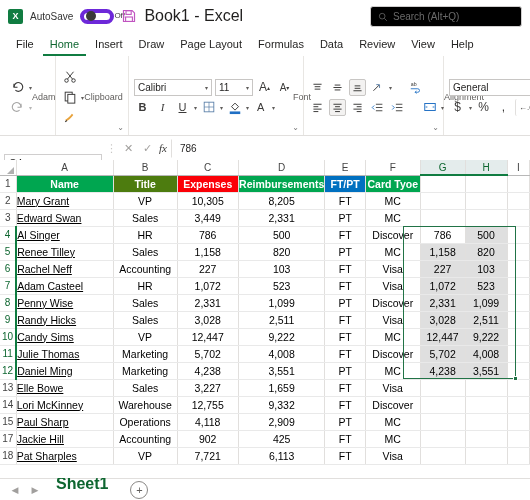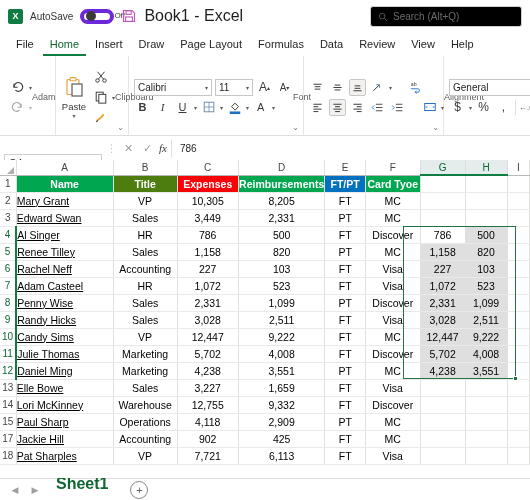--- a/index.html
+++ b/index.html
@@ -227,29 +227,20 @@
             </span>
             <span class="caret" style="opacity:.45">▾</span>
           </div>
         </div>
       </div>
       <div class="glabel">Adam</div>
     </div>
 
     <div class="rgroup" style="width:73px">
       <div class="rbody" style="gap:5px">
-        <div style="display:flex;flex-direction:column;align-items:center">
-          <svg width="26" height="26" viewBox="0 0 26 26">
-            <rect x="6" y="4.5" width="12" height="15" rx="1" fill="#fff" stroke="#e8a33d" stroke-width="1.2"></rect>
-            <rect x="9" y="2.6" width="6" height="3.2" rx="1" fill="#fff" stroke="#e8a33d" stroke-width="1.1"></rect>
-            <rect x="11" y="9" width="10" height="12" fill="#fff" stroke="#5b5b5b" stroke-width="1.2"></rect>
-          </svg>
-          <span style="font-size:9.5px;color:#3b3a39">Paste</span>
-          <span class="caret">▾</span>
-        </div>
         <div class="rows">
           <div class="rrow">
             <span class="btn">
               <svg width="14" height="14" viewBox="0 0 16 16">
                   <circle cx="4" cy="12" r="2" fill="none" stroke="#3b3a39" stroke-width="1.1"></circle>
                   <circle cx="12" cy="12" r="2" fill="none" stroke="#3b3a39" stroke-width="1.1"></circle>
                   <line x1="5" y1="10.5" x2="12" y2="2" stroke="#3b3a39" stroke-width="1.1"></line>
                   <line x1="11" y1="10.5" x2="4" y2="2" stroke="#3b3a39" stroke-width="1.1"></line>
                 </svg>
             </span>

